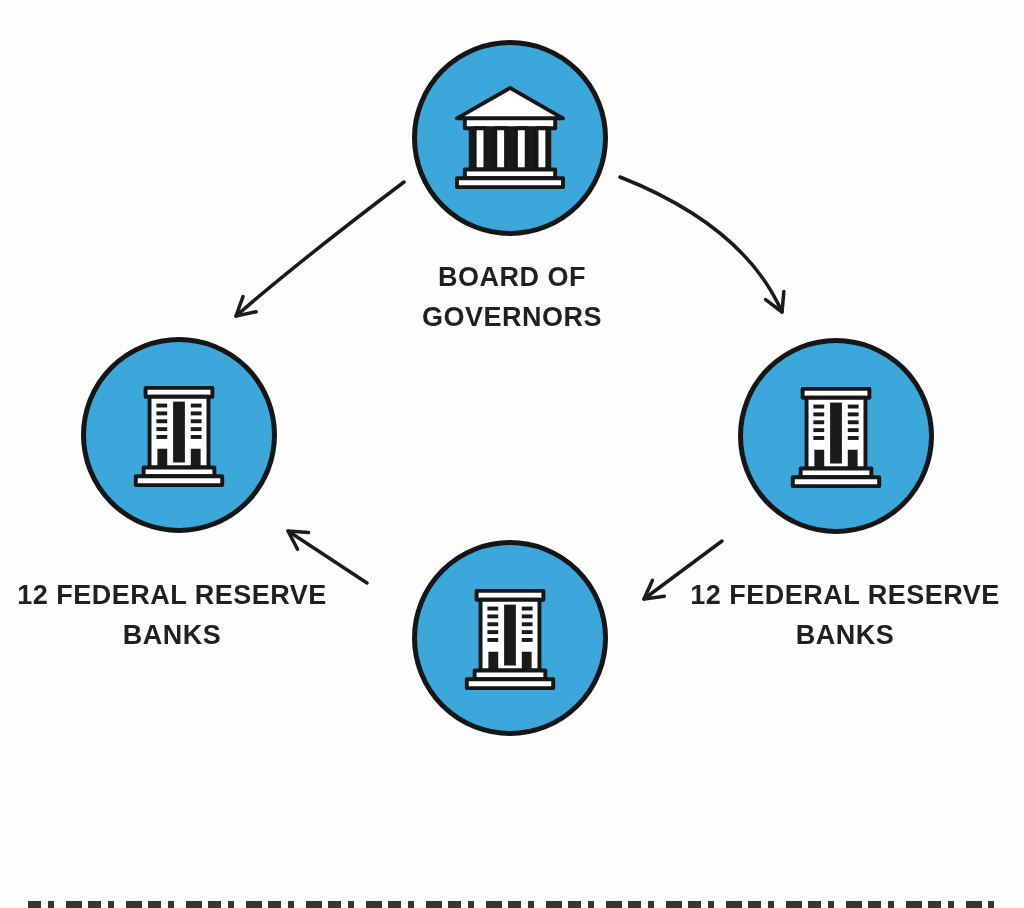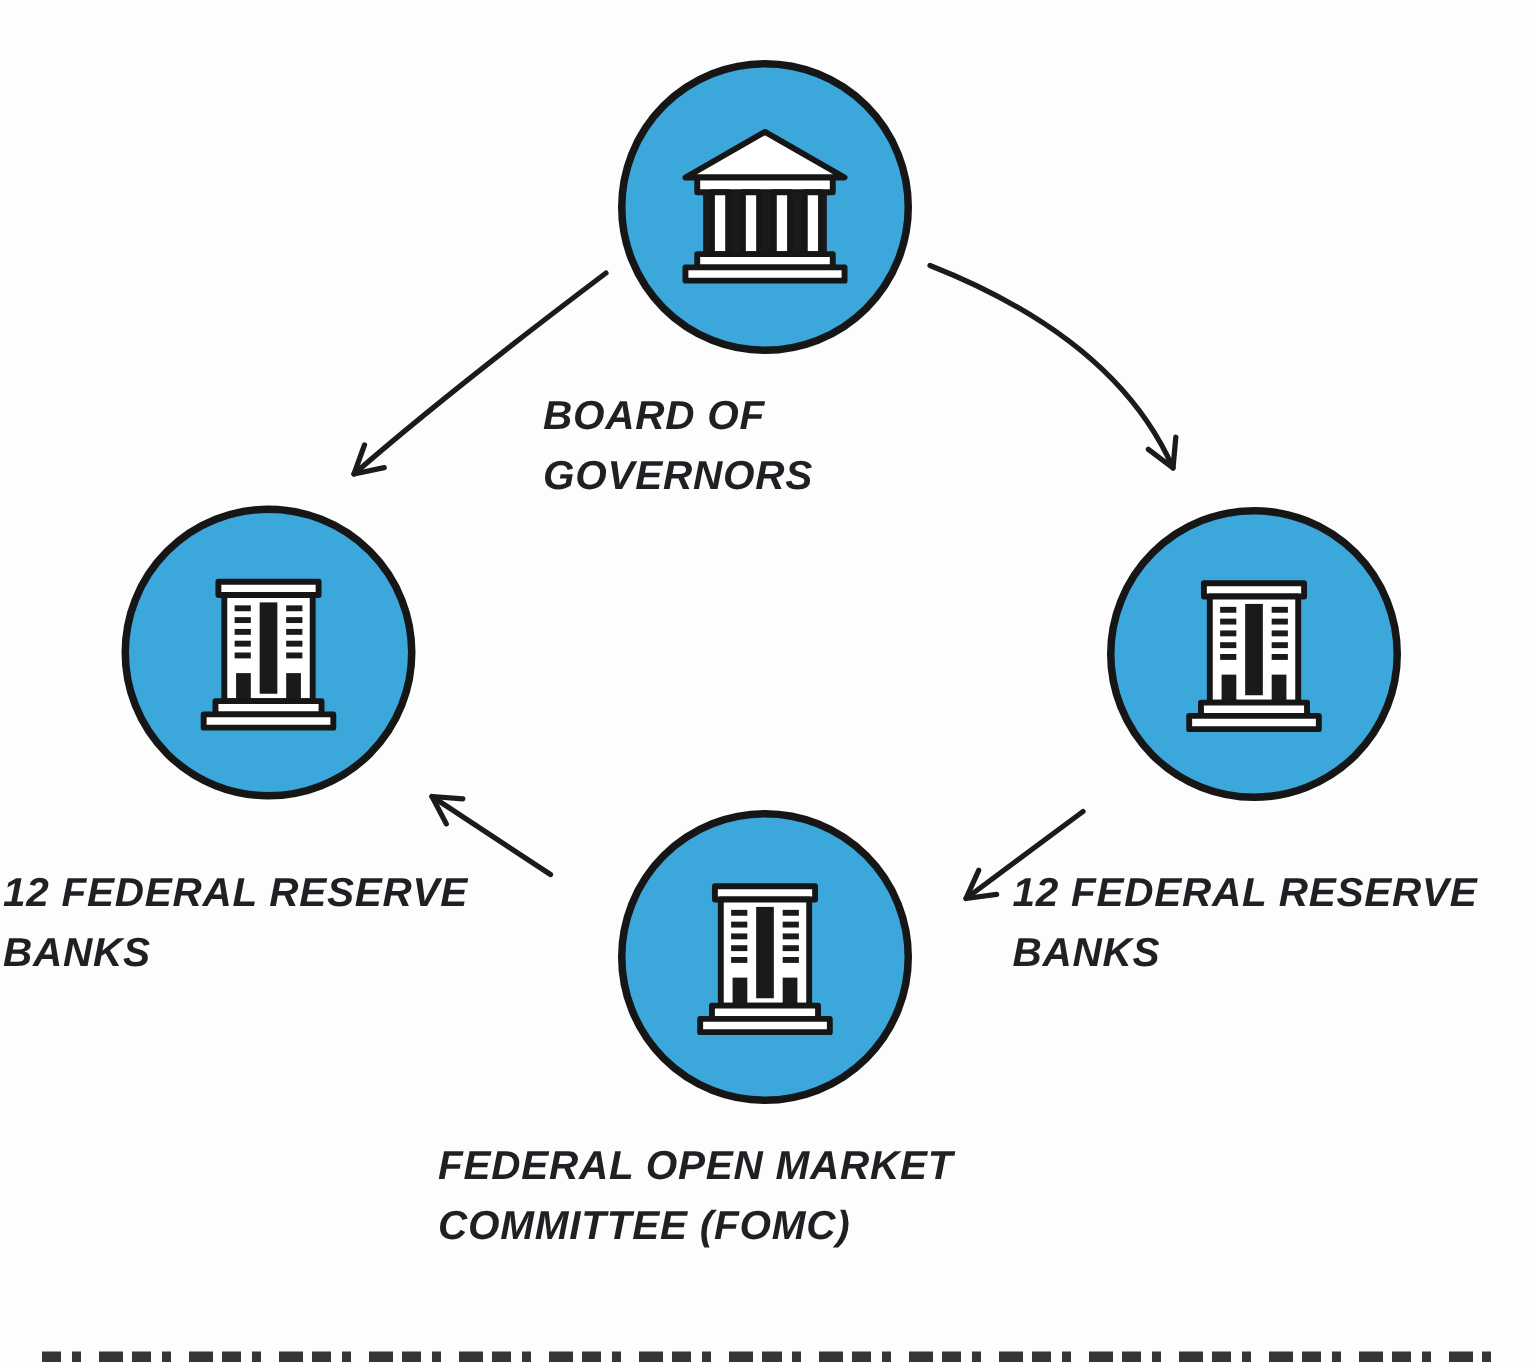--- a/index.html
+++ b/index.html
@@ -31,27 +31,27 @@
     align-items:center;
     justify-content:center;
   }
   .node-circle svg{
     width:118px;
     height:110px;
     display:block;
   }
   .node-label{
     position:absolute;
+    text-align:center;
     white-space:pre-line;
     font-size:27px;
     font-weight:700;
     letter-spacing:0.5px;
     line-height:1.48;
     color:var(--text);
-    font-style:italic;
   }
   .pos-board-circle{left:412px;top:40px;}
   .pos-board-label{left:362px;top:258px;width:300px;}
   .pos-left-circle{left:81px;top:337px;}
   .pos-left-label{left:2px;top:576px;width:340px;}
   .pos-right-circle{left:738px;top:338px;}
   .pos-right-label{left:675px;top:576px;width:340px;}
   .pos-fomc-circle{left:412px;top:540px;}
   .pos-fomc-label{left:292px;top:758px;width:440px;}
   .arrows{
@@ -177,18 +177,16 @@
       <rect class="bldg-dark" x="72" y="32" width="11" height="4"></rect>
       <rect class="bldg-dark" x="72" y="40" width="11" height="4"></rect>
       <rect class="bldg-dark" x="72" y="48" width="11" height="4"></rect>
       <rect class="bldg-dark" x="72" y="56" width="11" height="4"></rect>
       <rect class="bldg-dark" x="38" y="70" width="10" height="19"></rect>
       <rect class="bldg-dark" x="72" y="70" width="10" height="19"></rect>
       <rect class="bldg-outline" x="24" y="89" width="72" height="9"></rect>
       <rect class="bldg-outline" x="16" y="98" width="88" height="9"></rect>
     </svg>
   </div>
-  <div class="node-label pos-fomc-label">FEDERAL OPEN MARKET
-COMMITTEE (FOMC)</div>
 
   <div class="cropped-strip"></div>
 
 </div>
 
 </body></html>

